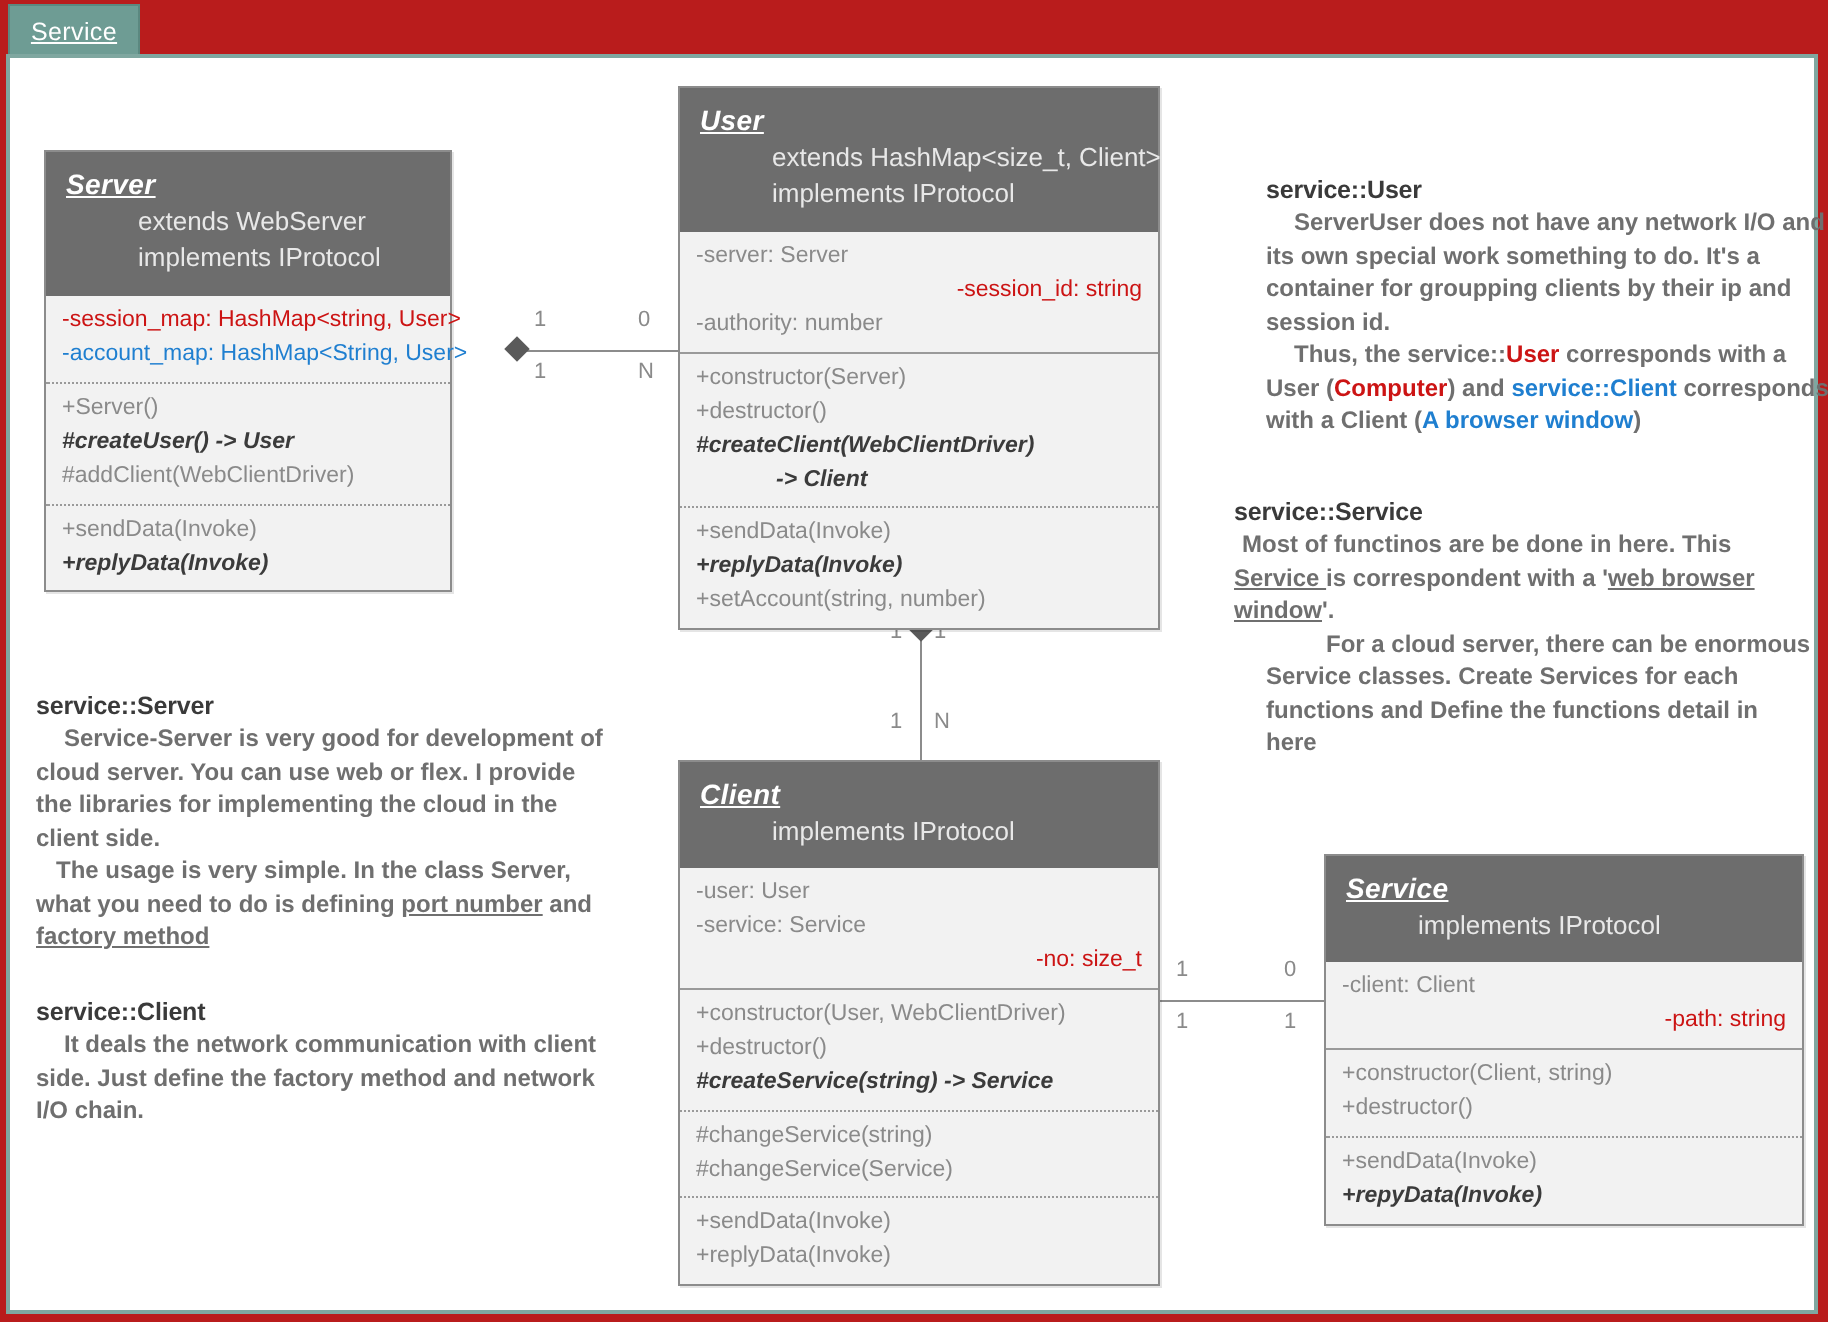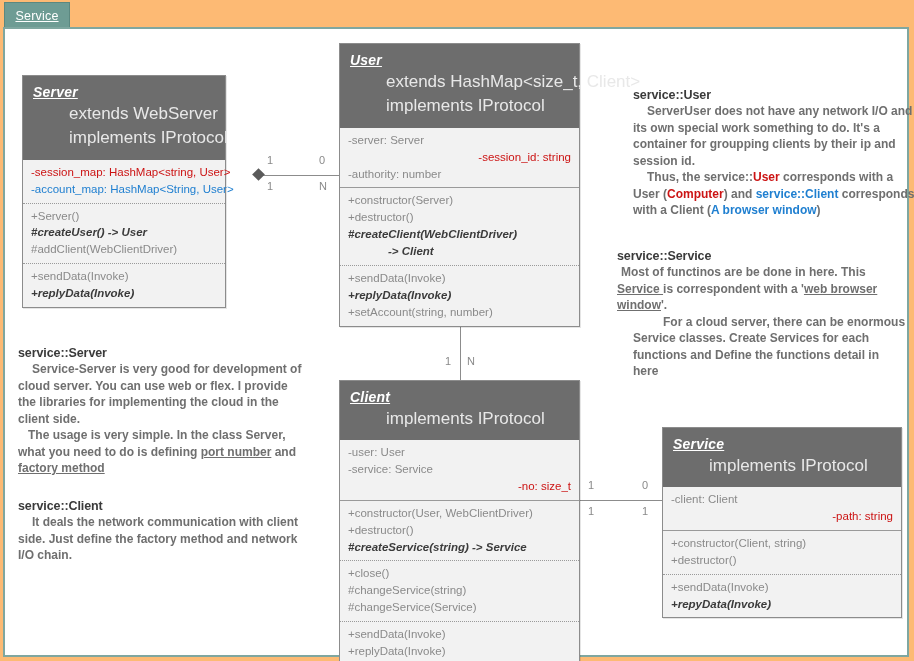--- a/index.html
+++ b/index.html
@@ -10,21 +10,21 @@
   body {
     font-family: "Liberation Sans", sans-serif;
     -webkit-font-smoothing: antialiased;
   }
 
   #app {
     position: relative;
     width: 914px;
     height: 661px;
     overflow: hidden;
-    background: #fdba74;
+    background: #b91c1c;
   }
 
   
   .tabbar {
     position: absolute;
     left: 0; top: 0;
     width: 914px;
     height: 30px;
   }
   .tab {
@@ -75,21 +75,21 @@
   .uml-name {
     font-size: 14px;
     font-weight: bold;
     font-style: italic;
     text-decoration: underline;
     color: #ffffff;
     line-height: 1.25;
     letter-spacing: .2px;
   }
   .uml-stereo {
-    font-size: 17px;
+    font-size: 13px;
     color: #e8e8e8;
     line-height: 1.45;
     padding-left: 36px;
     white-space: nowrap;
   }
   .uml-sec {
     padding: 4px 8px 5px 8px;
     box-sizing: border-box;
   }
   .uml-sec + .uml-sec {
@@ -234,21 +234,20 @@
         <div class="m">-user: User</div>
         <div class="m">-service: Service</div>
         <div class="m red">-no: size_t</div>
       </div>
       <div class="uml-sec">
         <div class="m">+constructor(User, WebClientDriver)</div>
         <div class="m">+destructor()</div>
         <div class="m abs">#createService(string) -&gt; Service</div>
       </div>
       <div class="uml-sec">
-        <div class="m">+close()</div>
         <div class="m">#changeService(string)</div>
         <div class="m">#changeService(Service)</div>
       </div>
       <div class="uml-sec">
         <div class="m">+sendData(Invoke)</div>
         <div class="m">+replyData(Invoke)</div>
       </div>
     </div>
 
     <div class="uml" style="left:657px; top:398px; width:240px;">

